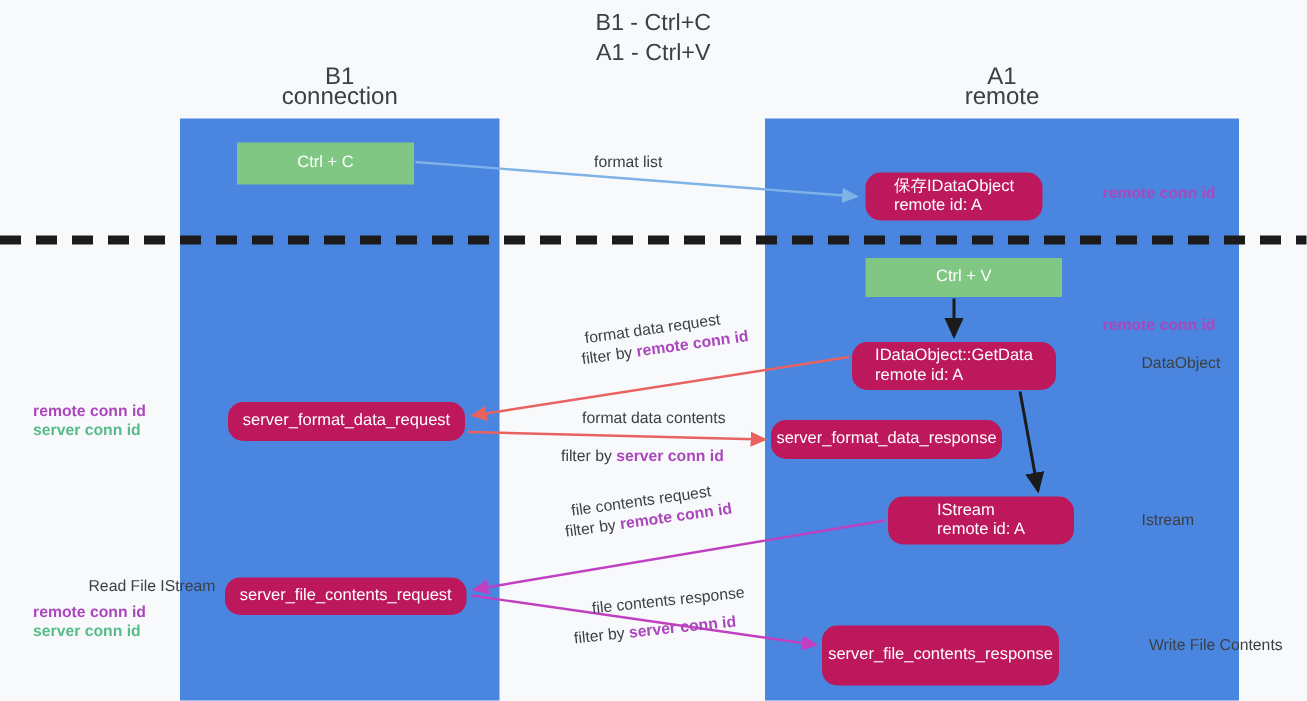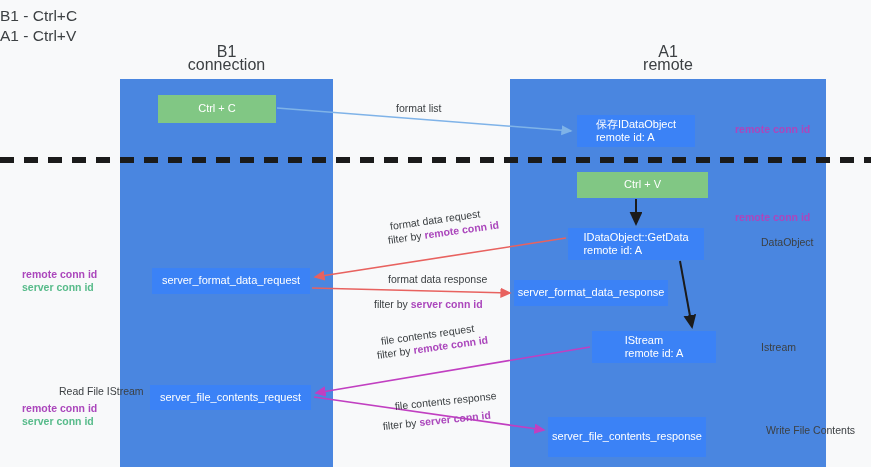--- a/index.html
+++ b/index.html
@@ -13,39 +13,39 @@
   #stage{position:absolute;left:0;top:0;width:871px;height:467px;}
 
   
   .lane{position:absolute;background:#4a86e0;}
   #lane-b1{left:120px;top:79px;width:213px;height:388px;}
   #lane-a1{left:510px;top:79px;width:316px;height:388px;}
 
   
   #title{
     position:absolute;left:0;top:6px;width:871px;
-    text-align:left;font-size:15.5px;color:#3c4043;line-height:20px;
+    text-align:center;font-size:15.5px;color:#3c4043;line-height:20px;
     white-space:pre-line;
   }
   .lane-head{
     position:absolute;text-align:center;font-size:16px;color:#3c4043;
     line-height:13px;white-space:pre-line;
   }
   #head-b1{left:120px;top:45px;width:213px;}
   #head-a1{left:510px;top:45px;width:316px;}
 
   
   .box{
     position:absolute;box-sizing:border-box;
     display:flex;flex-direction:column;align-items:center;justify-content:center;
     color:#ffffff;font-size:11px;line-height:13.5px;text-align:left;
     white-space:pre-line;
   }
   .green{background:#81c784;}
-  .orange{background:#3b82f6;}
+  .orange{background:#be185d;border-radius:10px;}
 
   #box-ctrlc{left:158px;top:95px;width:118px;height:28px;}
   #box-save-ido{left:577px;top:115px;width:118px;height:32px;}
   #box-ctrlv{left:577px;top:172px;width:131px;height:26px;}
   #box-getdata{left:568px;top:228px;width:136px;height:32px;}
   #box-fmt-req{left:152px;top:268px;width:158px;height:26px;}
   #box-fmt-resp{left:514px;top:280px;width:154px;height:26px;}
   #box-istream{left:592px;top:331px;width:124px;height:32px;}
   #box-file-req{left:150px;top:385px;width:161px;height:25px;}
   #box-file-resp{left:548px;top:417px;width:158px;height:40px;}
@@ -145,21 +145,21 @@
   <div class="box orange" id="box-istream">IStream
 remote id: A</div>
   <div class="box orange" id="box-file-req">server_file_contents_request</div>
   <div class="box orange" id="box-file-resp">server_file_contents_response</div>
 
   <div class="edge-lbl" id="el-formatlist">format list</div>
 
   <div class="edge-lbl" id="el-fdr">format data request</div>
   <div class="edge-lbl" id="el-fdr2"><span>filter by </span><span class="purple">remote conn id</span></div>
 
-  <div class="edge-lbl" id="el-fdresp">format data response</div>
+  <div class="edge-lbl" id="el-fdresp">format data contents</div>
   <div class="edge-lbl" id="el-fdresp2"><span>filter by </span><span class="purple">server conn id</span></div>
 
   <div class="edge-lbl" id="el-fcr">file contents request</div>
   <div class="edge-lbl" id="el-fcr2"><span>filter by </span><span class="purple">remote conn id</span></div>
 
   <div class="edge-lbl" id="el-fcresp">file contents response</div>
   <div class="edge-lbl" id="el-fcresp2"><span>filter by </span><span class="purple">server conn id</span></div>
 
   <div class="side purple" id="lbl-r-remote1">remote conn id</div>
   <div class="side purple" id="lbl-r-remote2">remote conn id</div>

